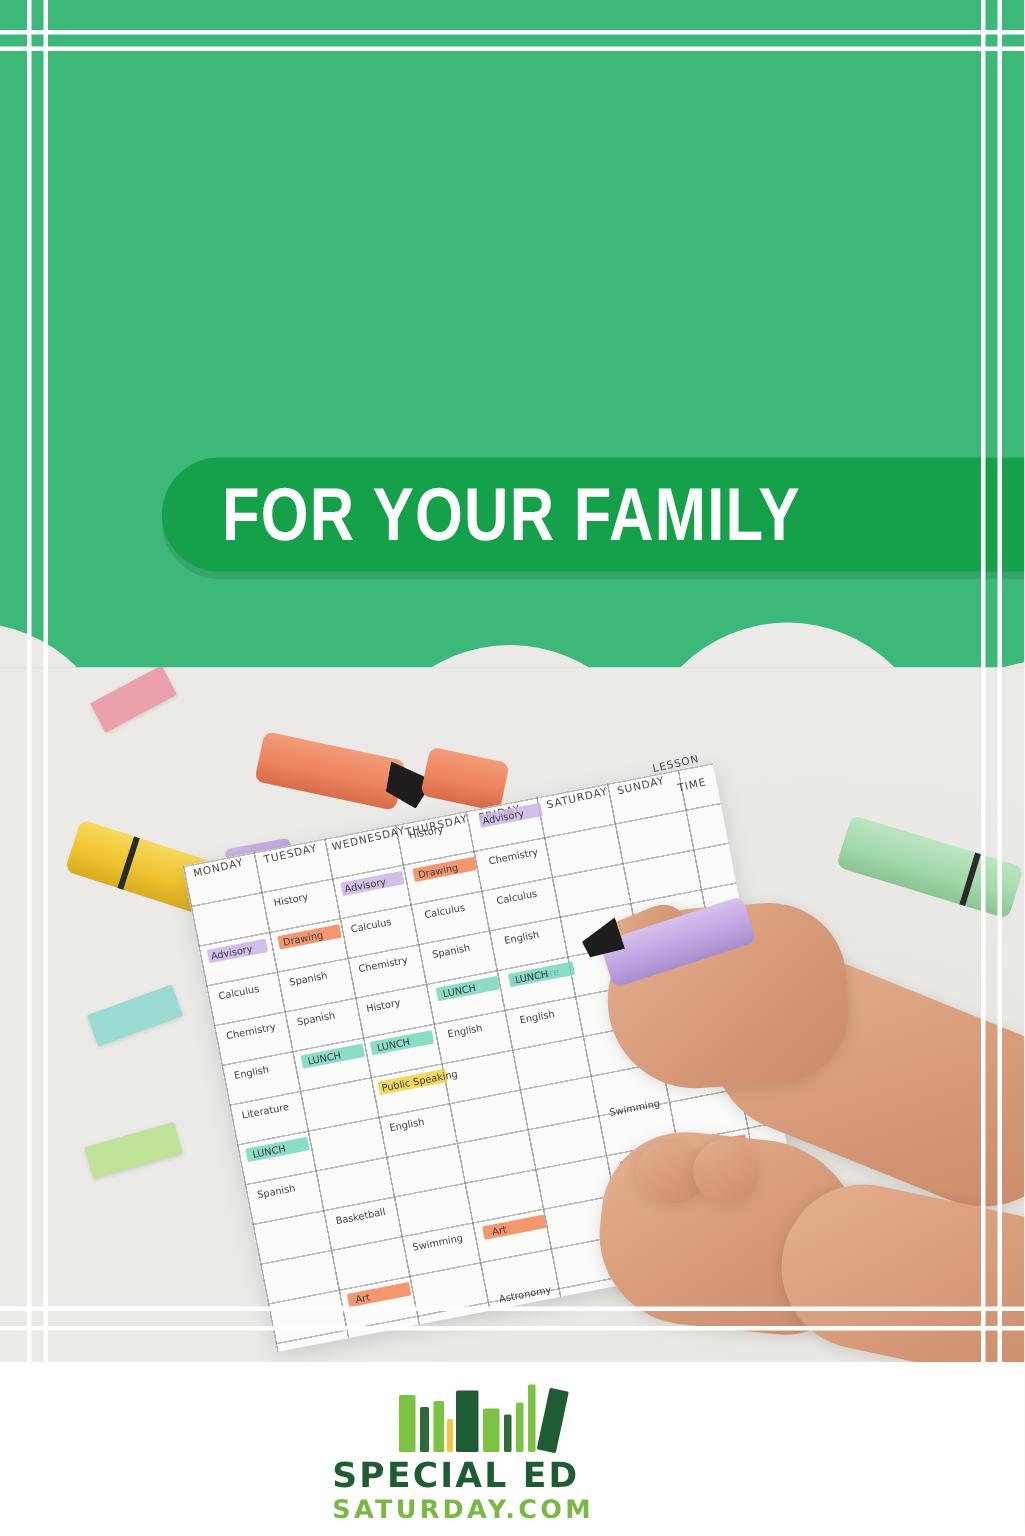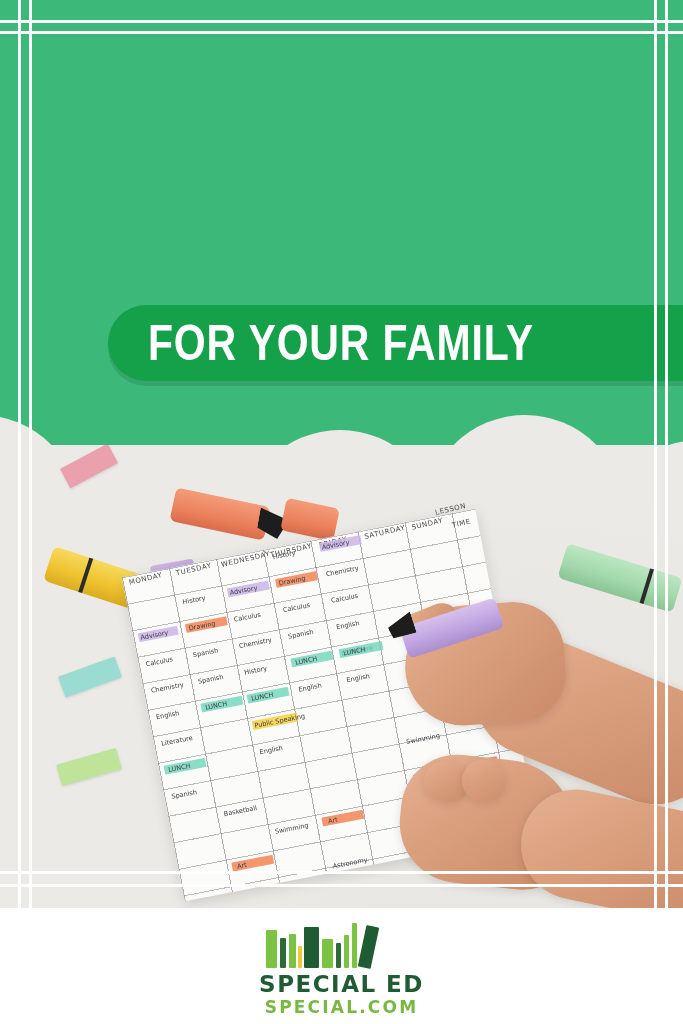--- a/index.html
+++ b/index.html
@@ -153,21 +153,21 @@
   .fl.h{height:3px;left:0;right:0;}
 
   
   .footer{
     position:absolute;left:0;top:908px;width:683px;height:116px;
     background:#ffffff;
   }
   .logo{
     position:absolute;left:50%;top:14px;
     transform:translateX(-50%);
-    width:240px;text-align:center;
+    width:240px;text-align:left;
   }
   .books{
     position:relative;height:46px;width:152px;margin:0 auto 5px;
   }
   .book{position:absolute;bottom:0;border-radius:1px;}
   .logo-l1{
     font-family:"DejaVu Sans",sans-serif;
     font-weight:700;
     font-size:23px;
     letter-spacing:1.5px;
@@ -335,17 +335,17 @@
           <div class="book" style="left: 23px; width: 7px; height: 34px; background: rgb(124, 194, 67);"></div>
           <div class="book" style="left: 32px; width: 4px; height: 22px; background: rgb(242, 200, 56);"></div>
           <div class="book" style="left: 38px; width: 15px; height: 41px; background: rgb(31, 92, 51);"></div>
           <div class="book" style="left: 56px; width: 11px; height: 29px; background: rgb(124, 194, 67);"></div>
           <div class="book" style="left: 70px; width: 5px; height: 25px; background: rgb(47, 107, 58);"></div>
           <div class="book" style="left: 78px; width: 5px; height: 33px; background: rgb(124, 194, 67);"></div>
           <div class="book" style="left: 86px; width: 5px; height: 45px; background: rgb(124, 194, 67);"></div>
           <div class="book" style="left: 96px; width: 13px; height: 42px; background: rgb(31, 92, 51); transform: rotate(12deg);"></div>
         </div>
       <div class="logo-l1">SPECIAL ED</div>
-      <div class="logo-l2">SPECIAL.COM</div>
+      <div class="logo-l2">SATURDAY.COM</div>
     </div>
   </div>
 
 </div>
 
 </body></html>

